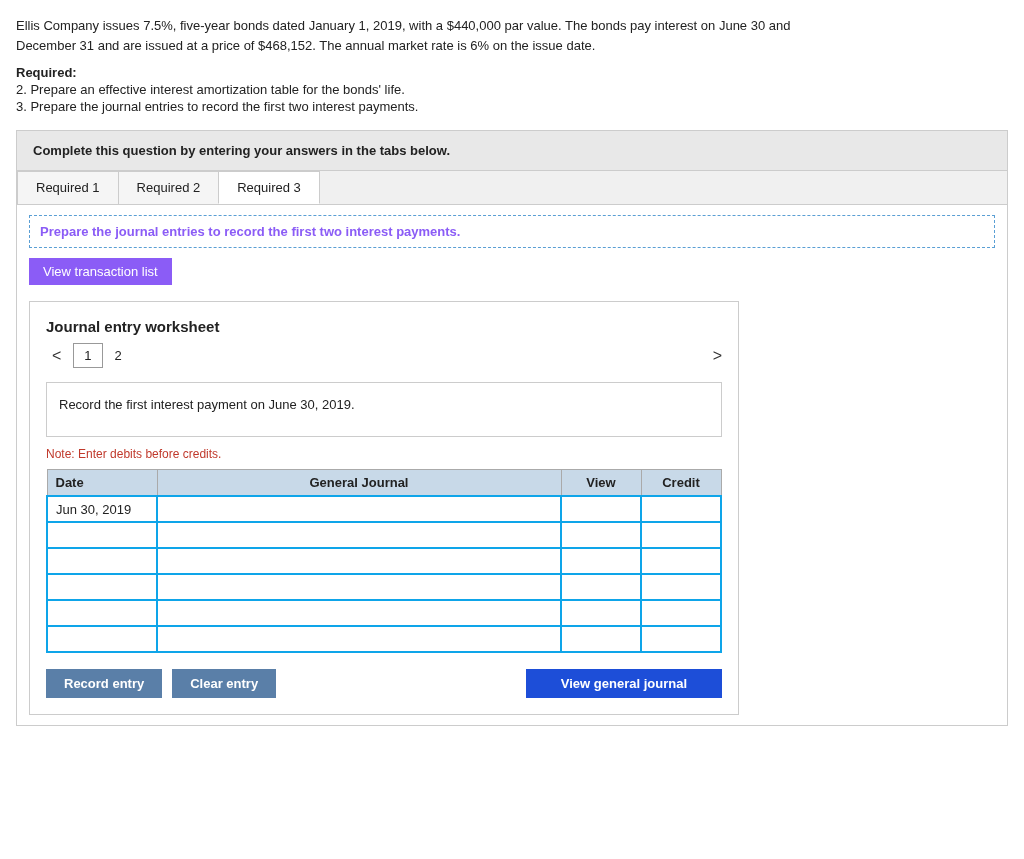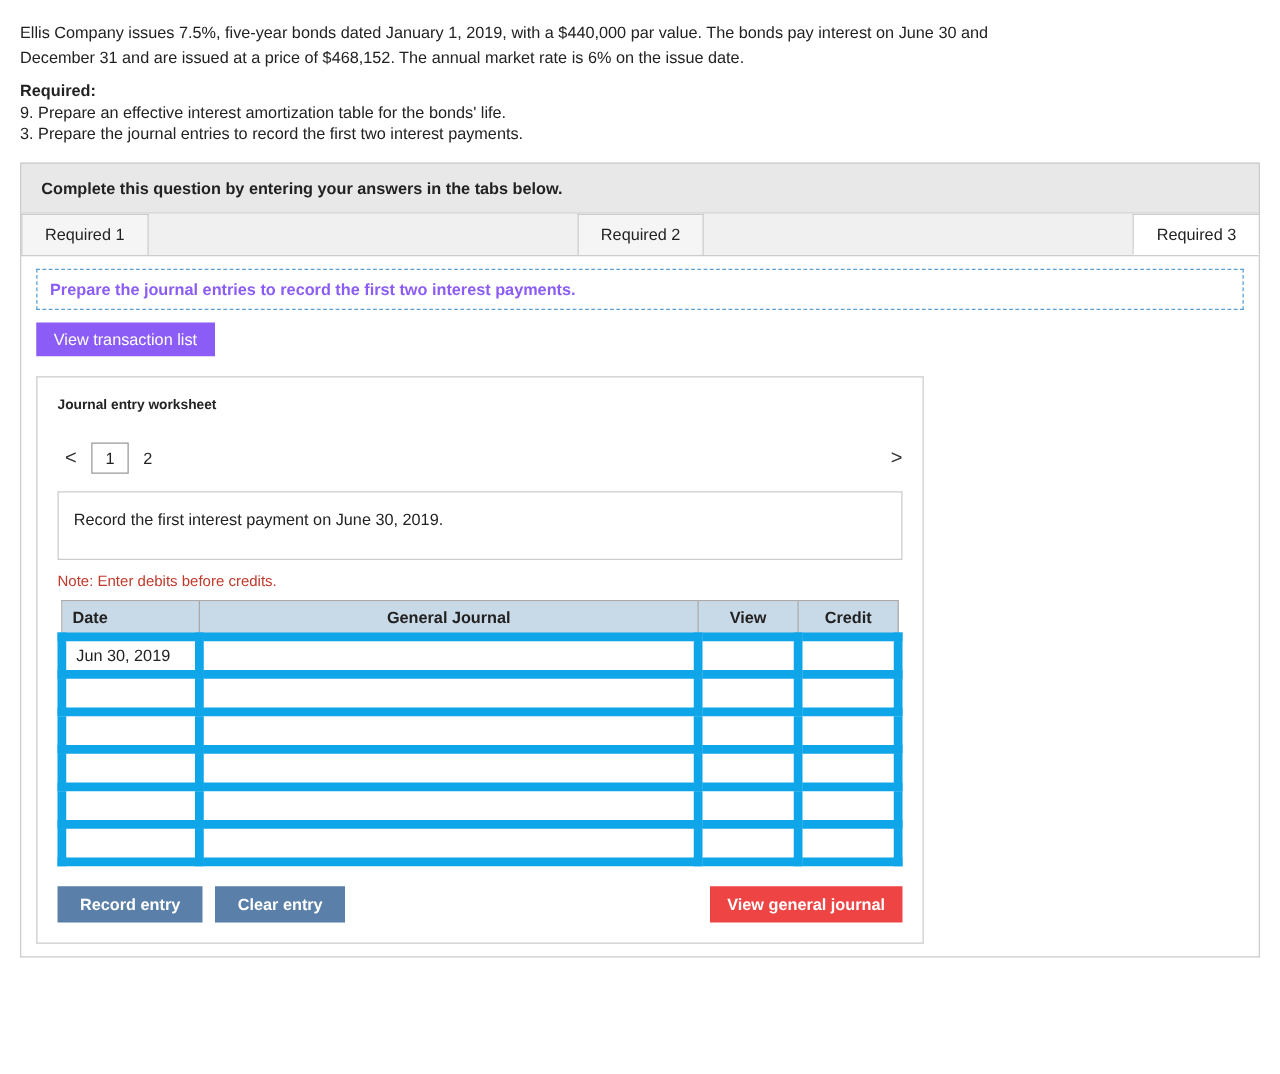--- a/index.html
+++ b/index.html
@@ -35,21 +35,20 @@
     }
     .tabs-container {
       border: 1px solid #ccc;
       border-top: none;
       background: #fff;
     }
     .tabs-row {
       display: flex;
       border-bottom: 1px solid #ccc;
       background: #f0f0f0;
-      justify-content: space-between;
     }
     .tab {
       padding: 8px 18px;
       border: 1px solid #ccc;
       border-bottom: none;
       cursor: pointer;
       font-size: 13px;
       background: #f5f5f5;
       margin-right: -1px;
     }
@@ -81,23 +80,23 @@
       border: none;
       margin-bottom: 16px;
     }
     .worksheet-container {
       border: 1px solid #ccc;
       padding: 16px;
       background: #fff;
       max-width: 710px;
     }
     .worksheet-title {
-      font-size: 11px;
-      font-weight: bold;
-      margin-bottom: 24px;
+      font-size: 15px;
+      font-weight: bold;
+      margin-bottom: 8px;
     }
     .nav-row {
       display: flex;
       align-items: center;
       margin-bottom: 14px;
       gap: 6px;
     }
     .nav-arrow {
       font-size: 16px;
       cursor: pointer;
@@ -154,21 +153,21 @@
       width: 110px;
     }
     .journal-table th.gj-col {
       text-align: center;
     }
     .journal-table th.debit-col,
     .journal-table th.credit-col {
       width: 80px;
     }
     .journal-table td {
-      border: 7px solid #0ea5e9;
+      border: 2px solid #0ea5e9;
       padding: 0;
       height: 26px;
     }
     .journal-table td.date-cell {
       padding: 4px 8px;
       font-size: 13px;
       vertical-align: middle;
     }
     .journal-table td input {
       width: 100%;
@@ -190,41 +189,41 @@
       border: none;
       padding: 7px 18px;
       font-size: 13px;
       cursor: pointer;
       font-weight: bold;
     }
     .btn-action.clear {
       background: #5a7fa8;
     }
     .btn-view-journal {
-      background: #ef4444;
+      background: #1d4ed8;
       color: #fff;
       border: none;
-      padding: 7px 14px;
+      padding: 7px 35px;
       font-size: 13px;
       cursor: pointer;
       font-weight: bold;
       margin-left: auto;
     }
   </style>
 </head>
 <body>
 
 <div class="problem-text">
   <span>Ellis Company issues 7.5%, five-year bonds dated January 1, 2019, with a $440,000 par value. The bonds pay interest on June 30 and</span><br>
   <span>December 31 and are issued at a price of $468,152. The annual market rate is 6% on the issue date.</span>
 </div>
 
 <div class="required-section">
   <p><strong>Required:</strong></p>
-  <p>9. Prepare an effective interest amortization table for the bonds' life.</p>
+  <p>2. Prepare an effective interest amortization table for the bonds' life.</p>
   <p>3. Prepare the journal entries to record the first two interest payments.</p>
 </div>
 
 <div class="instruction-box">
   <span>Complete this question by entering your answers in the tabs below.</span>
 </div>
 
 <div class="tabs-container">
   <div class="tabs-row">
     <div class="tab">

